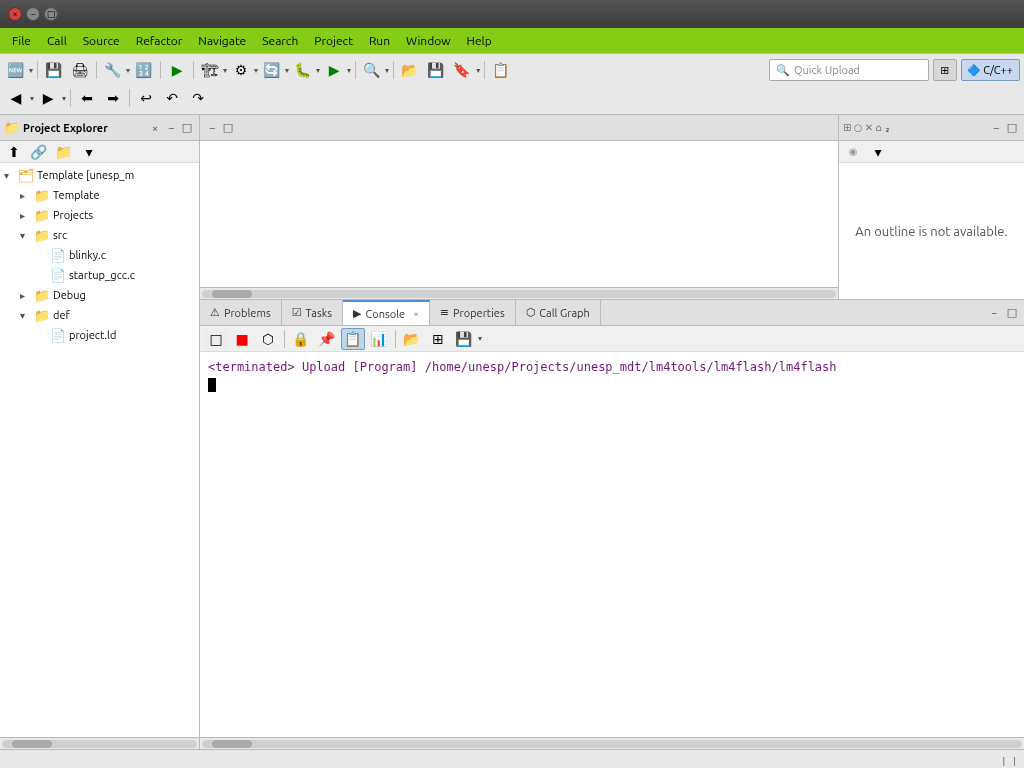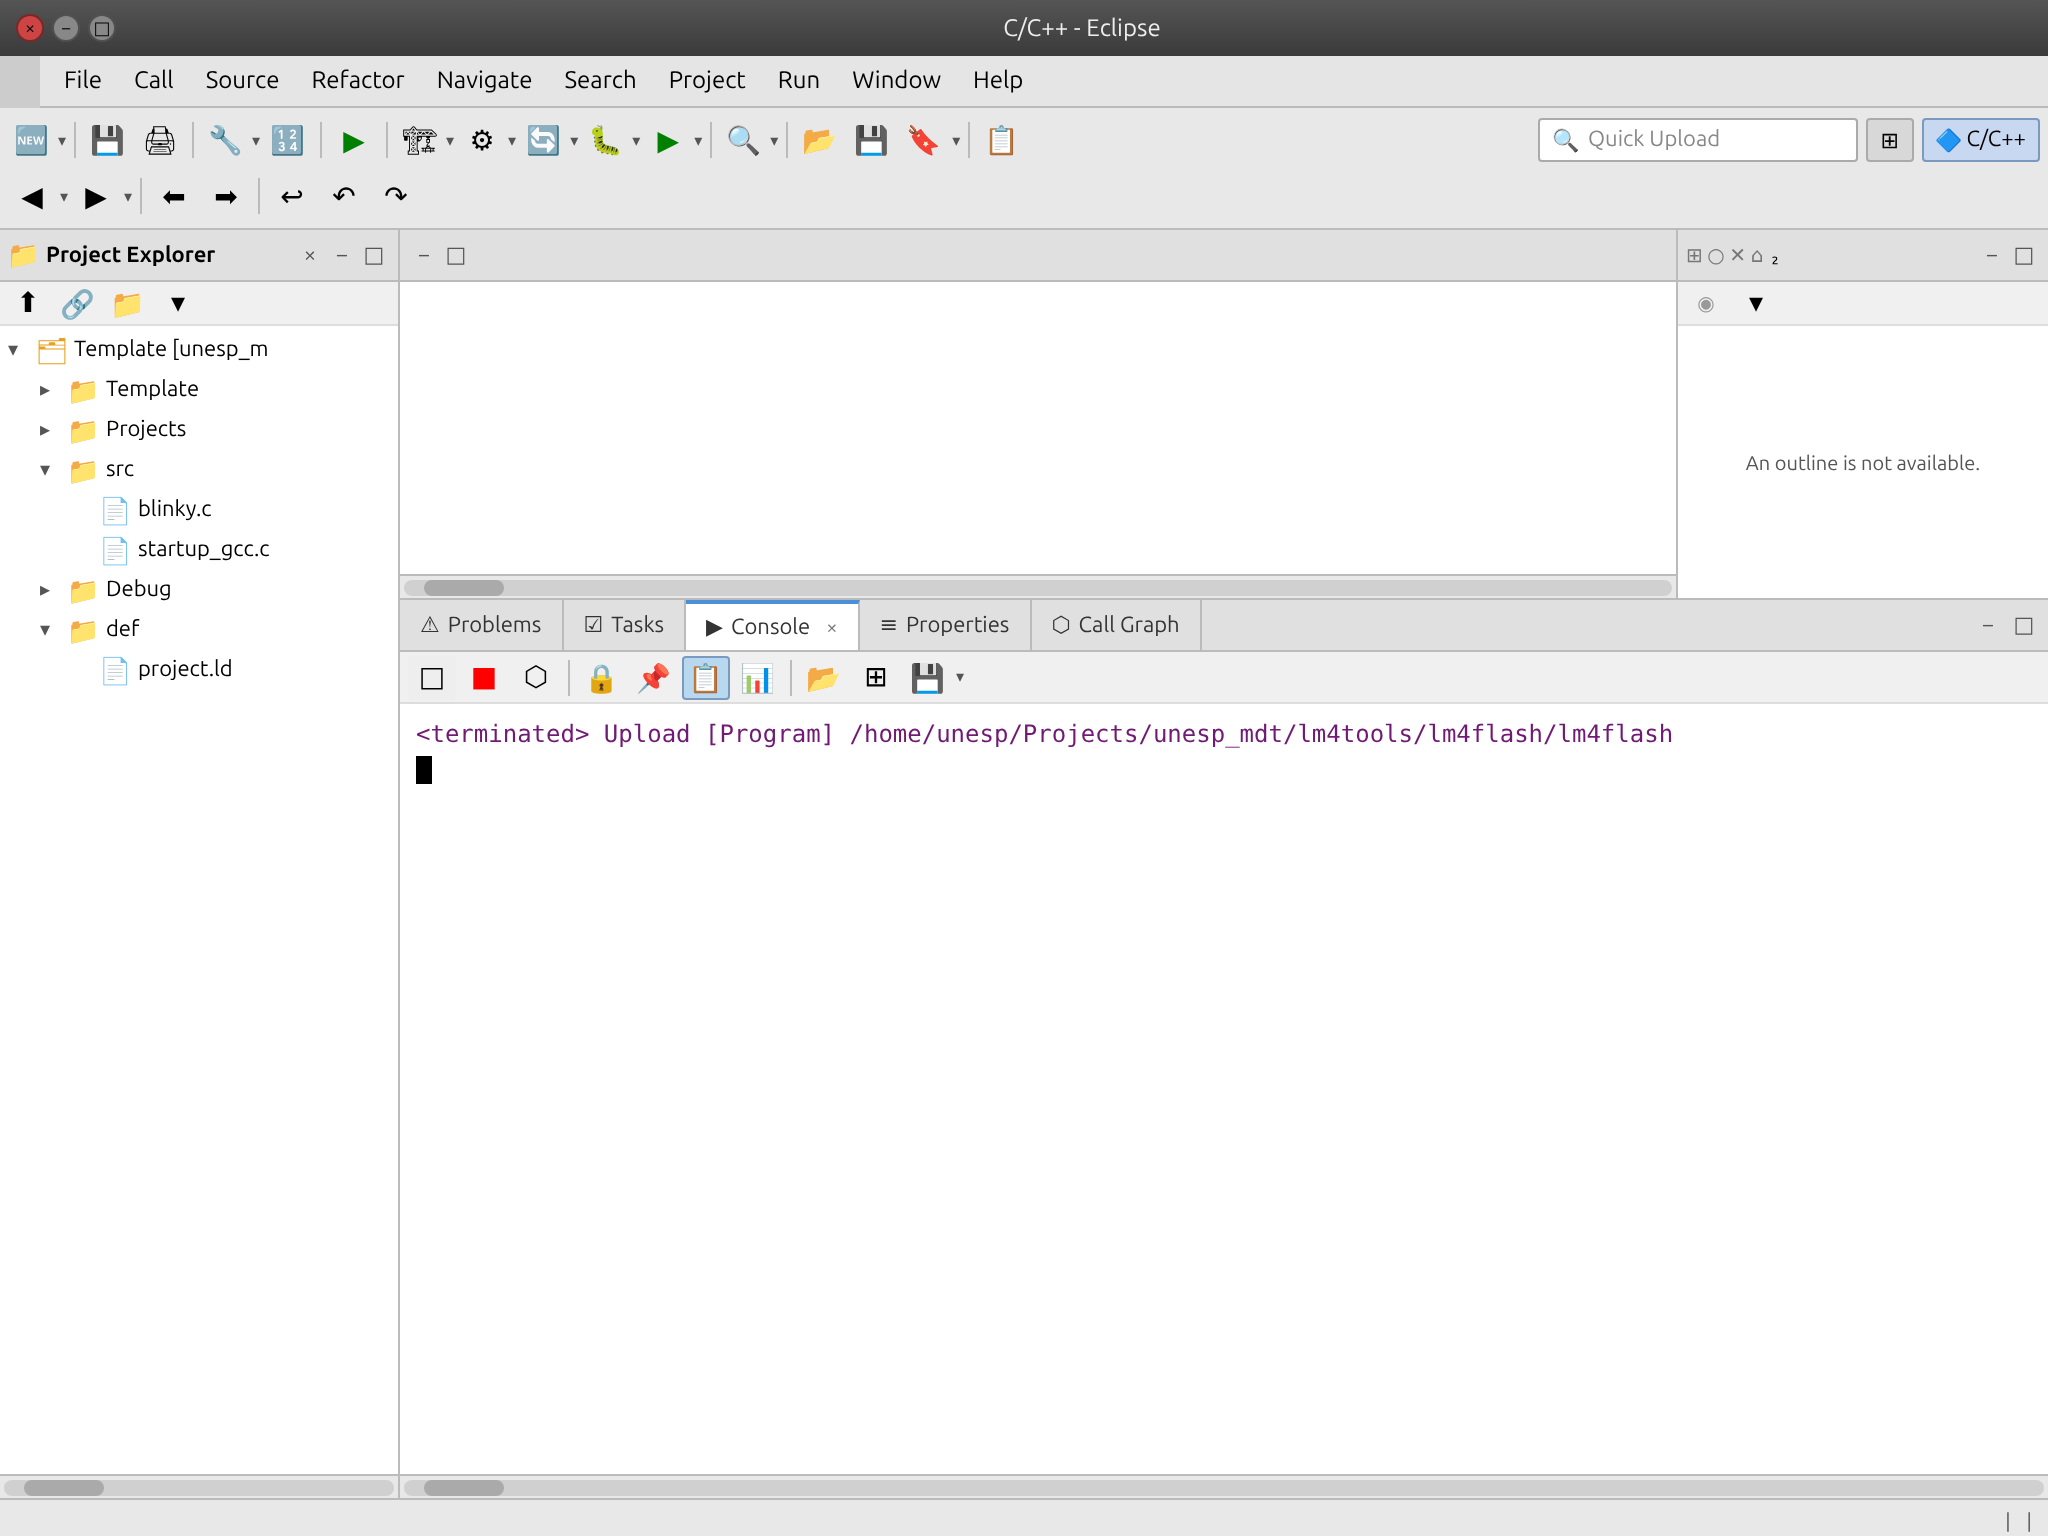--- a/index.html
+++ b/index.html
@@ -41,27 +41,26 @@
     .win-btn.maximize { background: #888; }
     #title-text {
       color: #eee;
       font-size: 12px;
       flex: 1;
       text-align: center;
     }
 
     
     #menu-bar {
-      background: #e5e5e5;
+      background: #84cc16;
       height: 26px;
       display: flex;
       align-items: center;
       padding: 0 4px;
       border-bottom: 1px solid #bbb;
-      margin-left: 20px;
     }
     .menu-item {
       padding: 3px 8px;
       font-size: 12px;
       cursor: pointer;
       border-radius: 2px;
     }
 
     
     #toolbar-area {
@@ -254,21 +253,21 @@
       height: 22px;
       padding: 1px 2px;
       gap: 1px;
     }
     #outline-content {
       flex: 1;
       display: flex;
       align-items: center;
       justify-content: center;
       color: #555;
-      font-size: 10px;
+      font-size: 13px;
       padding: 8px;
       text-align: left;
     }
 
     
     #bottom-panel {
       flex: 1;
       display: flex;
       flex-direction: column;
       background: white;
@@ -388,21 +387,20 @@
   </style>
 </head>
 <body>
 
 <div id="title-bar">
   <div class="window-controls">
     <div class="win-btn close">×</div>
     <div class="win-btn minimize">−</div>
     <div class="win-btn maximize">□</div>
   </div>
-  <span id="title-text">C/C++ - Eclipse</span>
 </div>
 
 <div id="menu-bar">
 
 <div class="menu-item">File</div>
     <div class="menu-item">Call</div>
     <div class="menu-item">Source</div>
     <div class="menu-item">Refactor</div>
     <div class="menu-item">Navigate</div>
     <div class="menu-item">Search</div>

